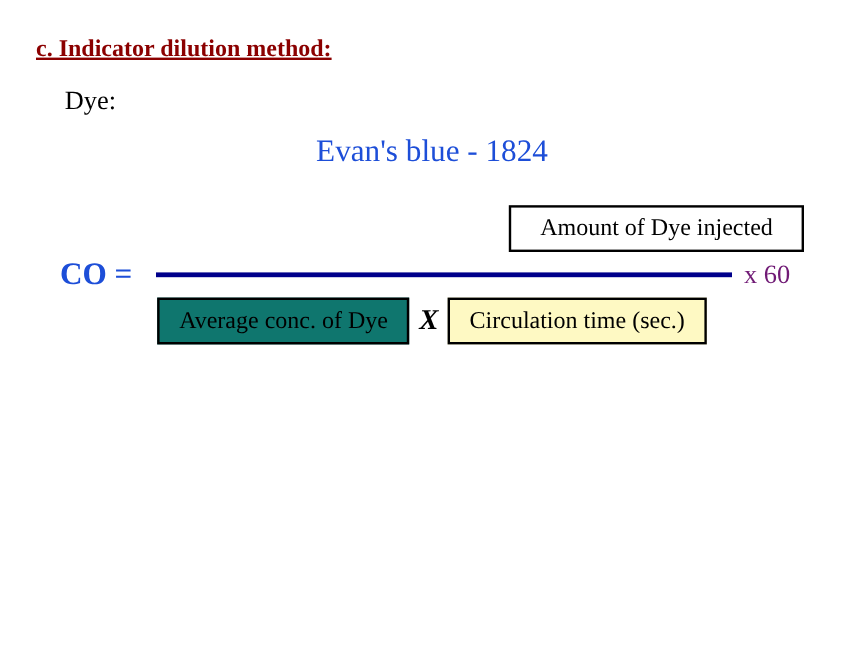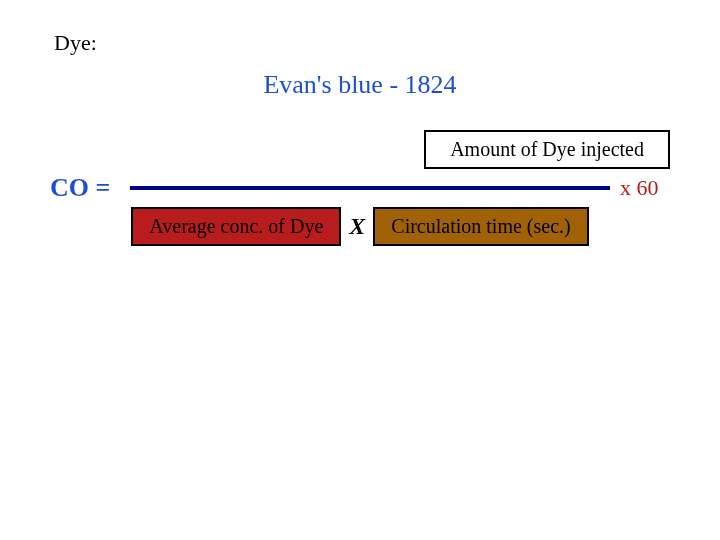--- a/index.html
+++ b/index.html
@@ -80,69 +80,70 @@
 
     .fraction-line {
       flex: 1;
       height: 4px;
       background: #00008b;
       position: relative;
     }
 
     .x60-label {
       font-size: 22px;
-      color: #b91c1c;
+      color: #701a75;
       white-space: nowrap;
       margin-left: 10px;
       min-width: 50px;
     }
 
     
     .denominator-row {
       display: flex;
       justify-content: center;
       align-items: center;
       margin-top: 4px;
     }
 
     .denom-avg-box {
       border: 2px solid #000000;
       padding: 6px 16px;
       font-size: 20px;
       color: #000000;
-      background: #b91c1c;
+      background: #0f766e;
     }
 
     .multiply-x {
       font-size: 24px;
       color: #000000;
       margin: 0 8px;
       font-style: italic;
       font-weight: bold;
     }
 
     .denom-circ-box {
       border: 2px solid #000000;
       padding: 6px 16px;
       font-size: 20px;
       color: #000000;
-      background: #a16207;
+      background: #fef9c3;
     }
 
     .formula-wrapper {
       margin-left: 20px;
       margin-right: 20px;
       margin-top: 10px;
     }
   </style>
 </head>
 <body>
 
 <div class="page">
 
+  <div class="title">c. Indicator dilution method:</div>
 
   <div class="dye-label">Dye:</div>
 
   <div class="evans-blue">Evan's blue - 1824</div>
 
   <div class="formula-wrapper">
 
     <div class="numerator-row">
       <div class="numerator-box">Amount of Dye injected</div>
     </div>

